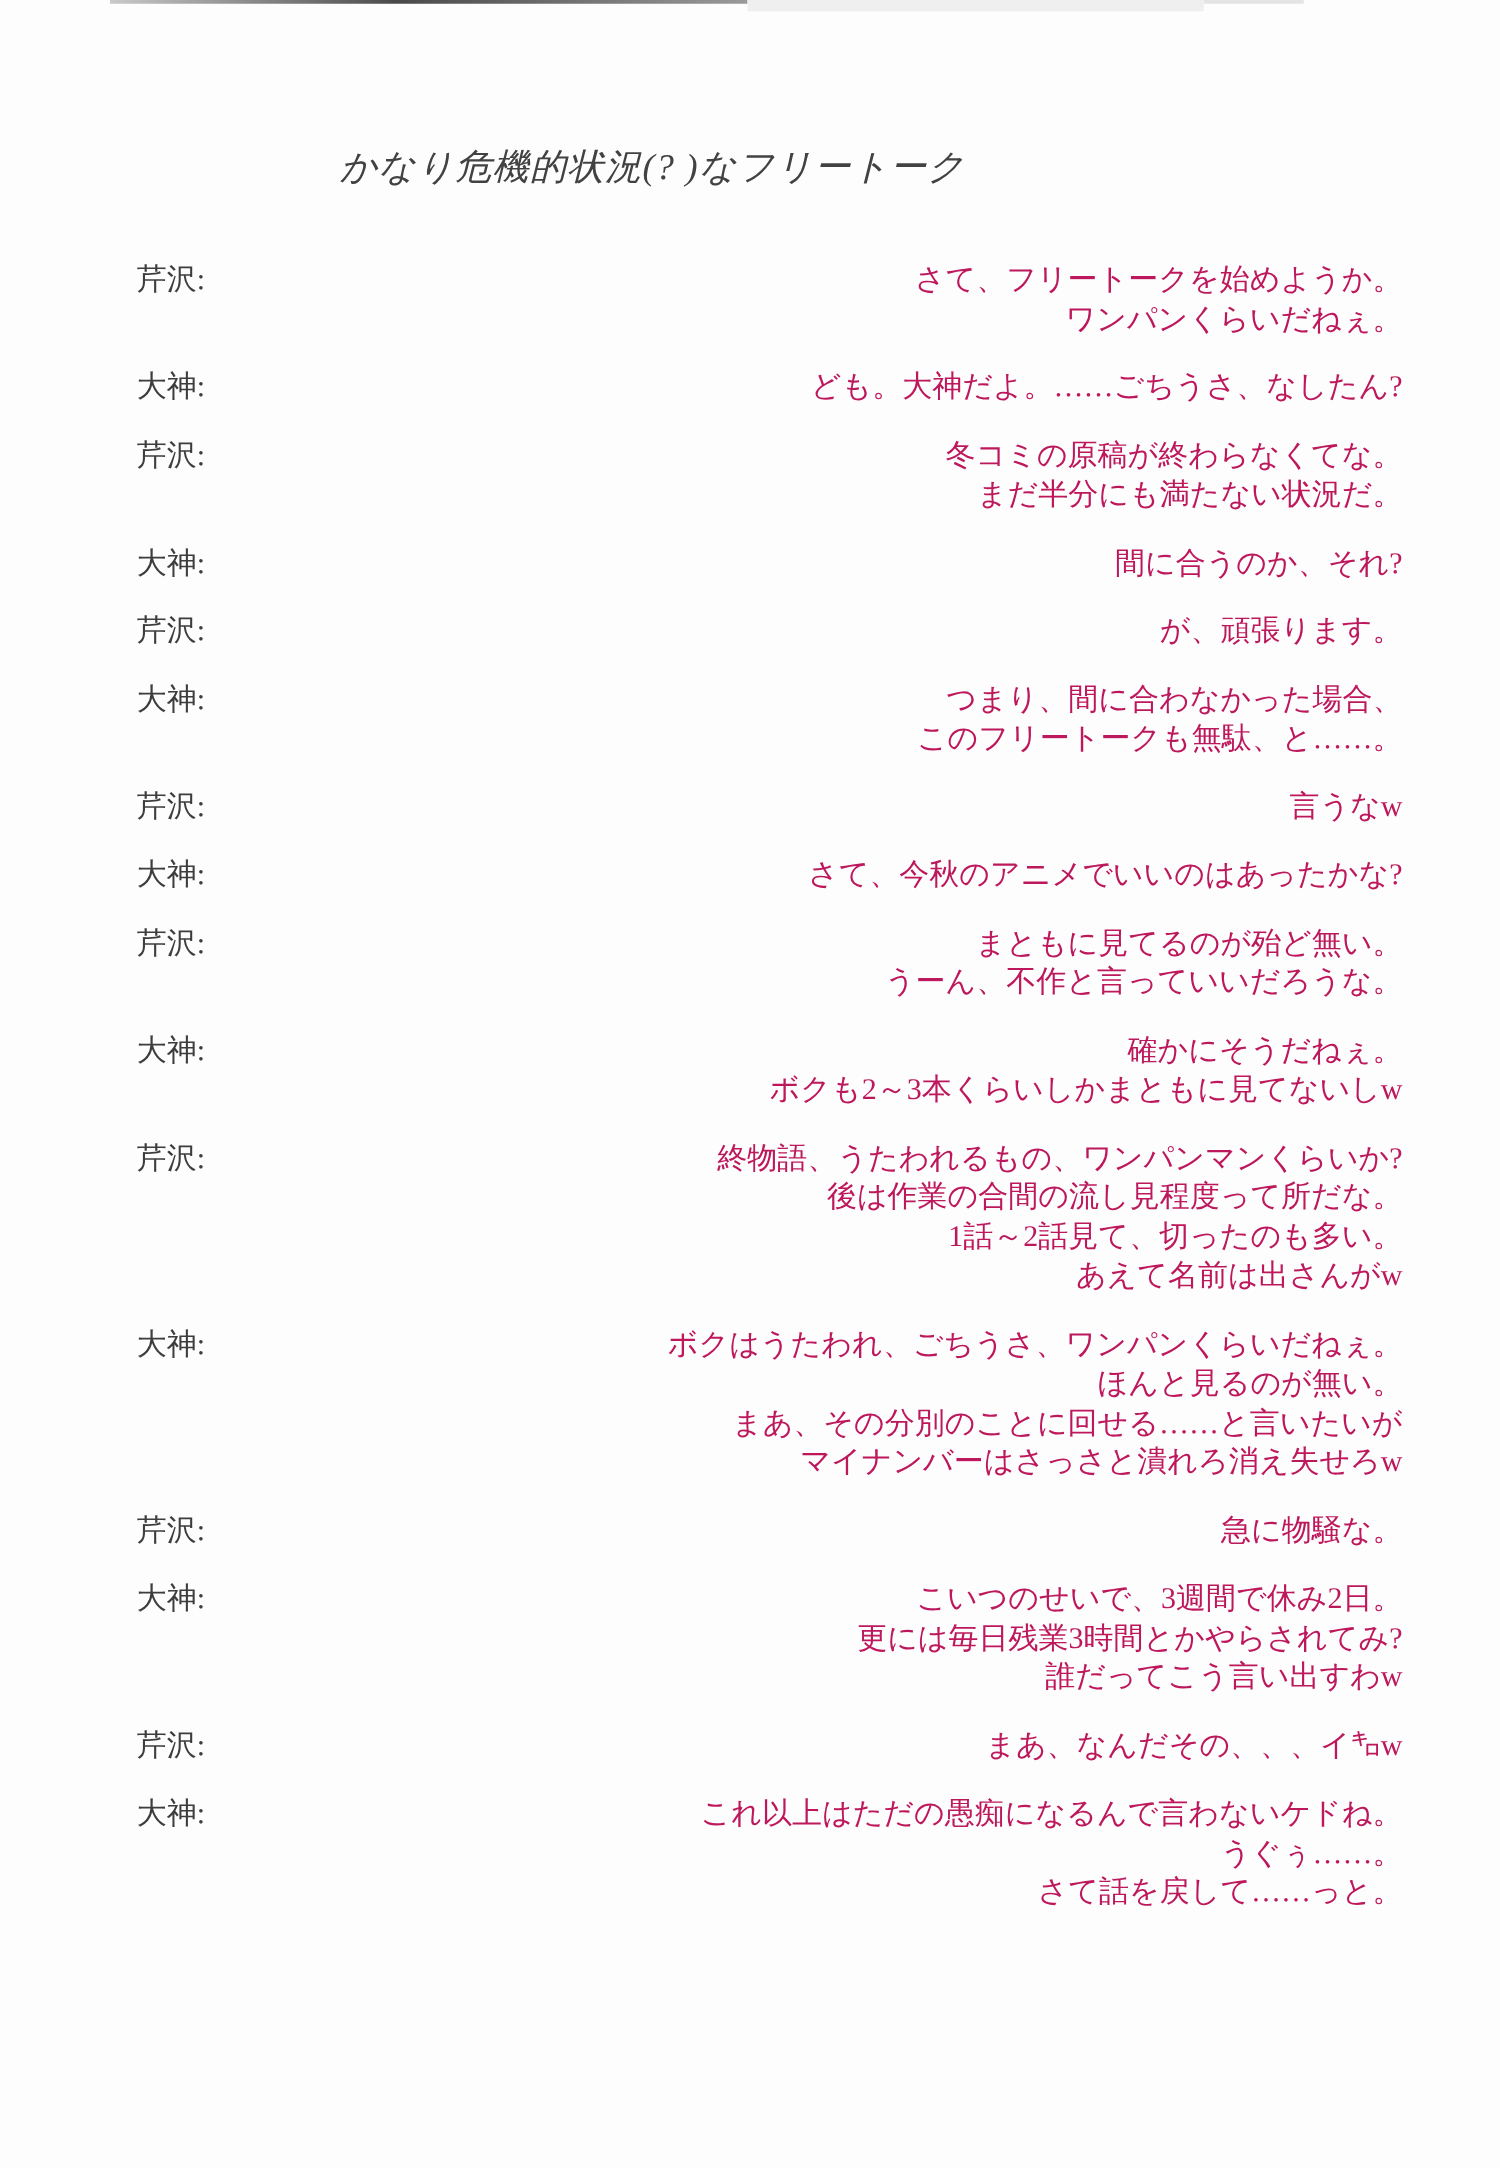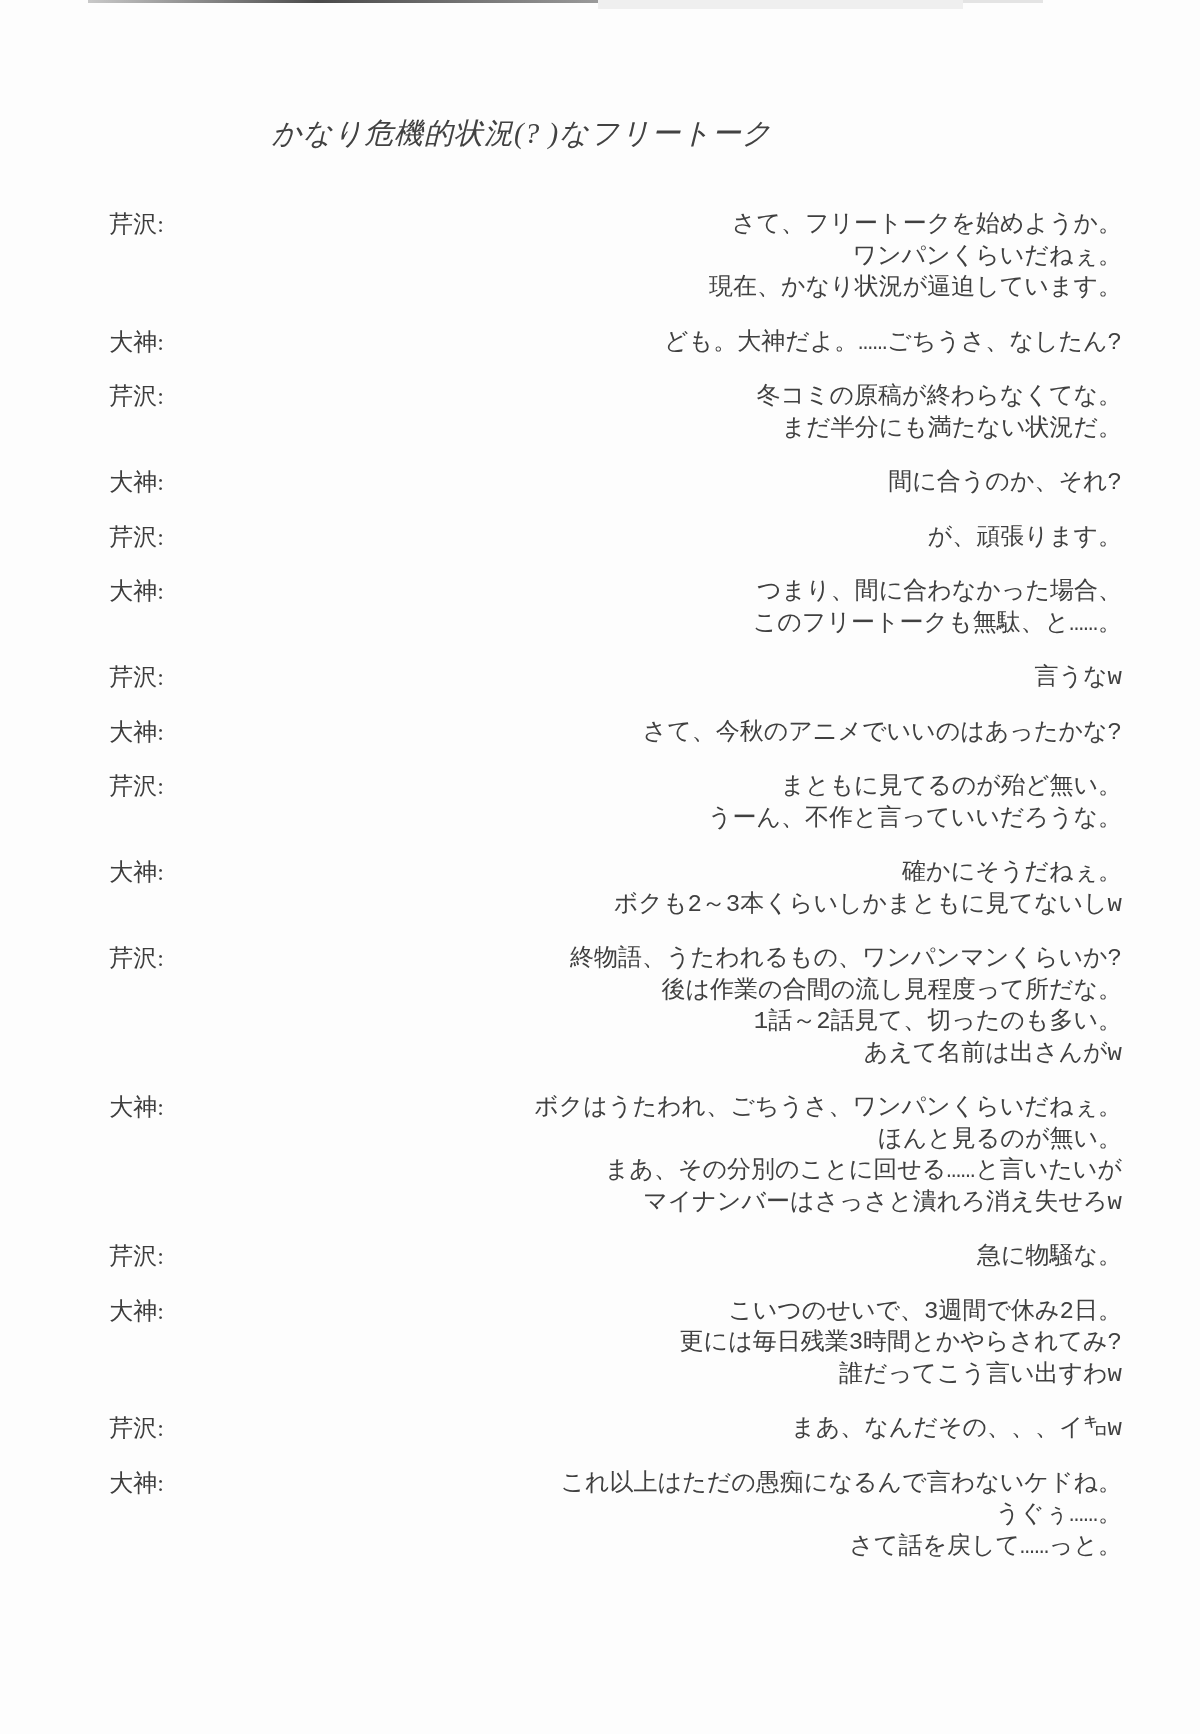--- a/index.html
+++ b/index.html
@@ -48,39 +48,38 @@
     line-height: 31.5px;
   }
   .block { display: flex; margin-bottom: 23px; text-align: right; }
   .speaker {
     width: 57px;
     flex-shrink: 0;
     white-space: nowrap;
     color: #3d3d3d;
   }
   .lines { flex: 1; }
-  .line { white-space: nowrap; color: #404040; font-family: Liberation Mono, monospace; }
+  .line { white-space: nowrap; color: #be185d; }
 </style>
 </head>
 <body>
 
 <div class="page">
   <div class="scan-line-a"></div>
   <div class="scan-line-b"></div>
   <div class="scan-line-c"></div>
 
   <h1 class="title">かなり危機的状況(? )なフリートーク</h1>
 
   <div class="content">
       <div class="block">
         <div class="speaker">芹沢:</div>
         <div class="lines">
           <div class="line">さて、フリートークを始めようか。</div>
           <div class="line">ワンパンくらいだねぇ。</div>
-          <div class="line">現在、かなり状況が逼迫しています。</div>
         </div>
       </div>
       <div class="block">
         <div class="speaker">大神:</div>
         <div class="lines">
           <div class="line">ども。大神だよ。……ごちうさ、なしたん?</div>
         </div>
       </div>
       <div class="block">
         <div class="speaker">芹沢:</div>

